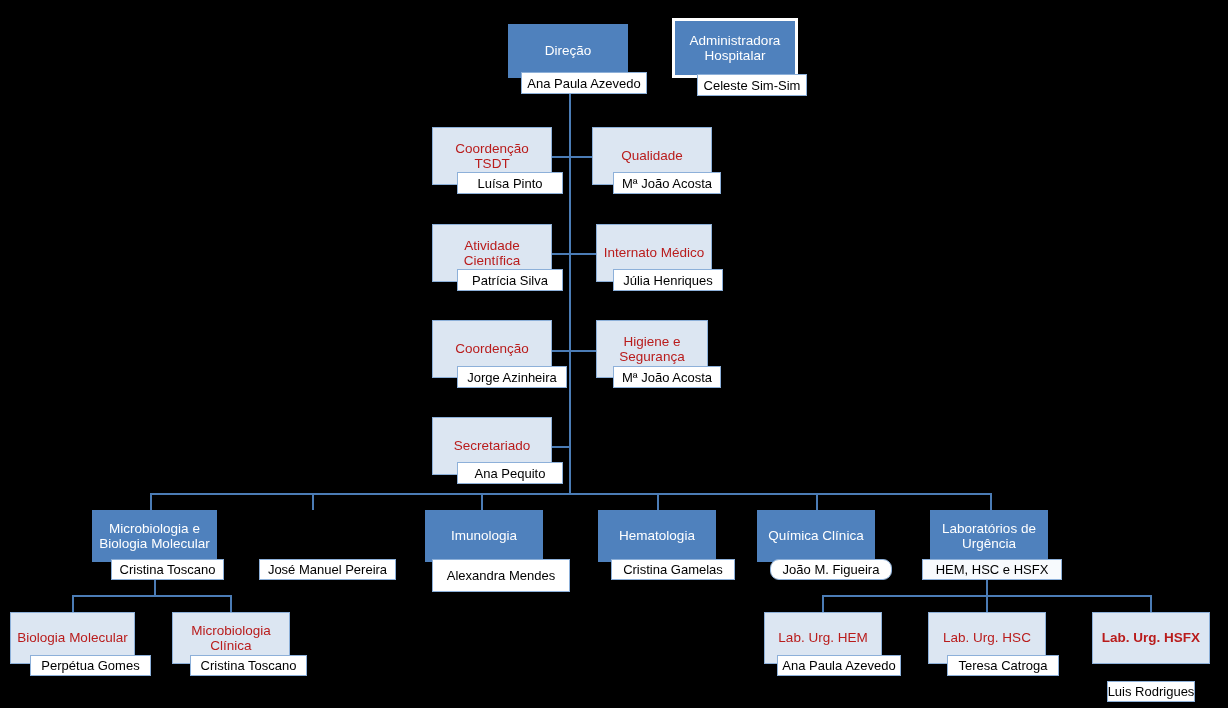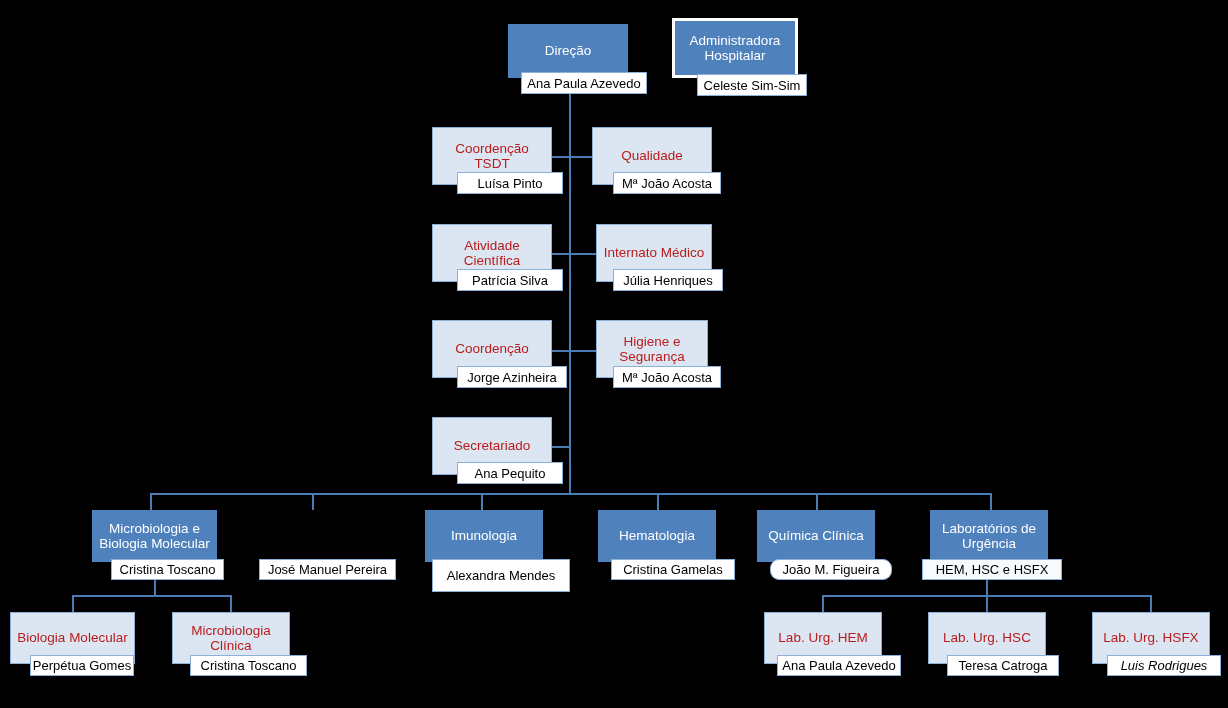--- a/index.html
+++ b/index.html
@@ -207,21 +207,21 @@
   <div class="box solid" style="left:930px; top:510px; width:118px; height:52px;">
     <span class="txt">Laboratórios de Urgência</span>
   </div>
   <div class="name tinted" style="left:922px; top:559px; width:140px; height:21px;">
     <span>HEM,  HSC e HSFX</span>
   </div>
 
   <div class="box pale" style="left:10px; top:612px; width:125px; height:52px;">
     <span class="txt">Biologia Molecular</span>
   </div>
-  <div class="name" style="left:30px; top:655px; width:104px; height:21px;">
+  <div class="name" style="left:30px; top:655px; width:121px; height:21px;">
     <span>Perpétua Gomes</span>
   </div>
 
   <div class="box pale" style="left:172px; top:612px; width:118px; height:52px;">
     <span class="txt">Microbiologia Clínica</span>
   </div>
   <div class="name" style="left:190px; top:655px; width:117px; height:21px;">
     <span>Cristina Toscano</span>
   </div>
 
@@ -232,20 +232,20 @@
     <span>Ana Paula Azevedo</span>
   </div>
 
   <div class="box pale" style="left:928px; top:612px; width:118px; height:52px;">
     <span class="txt">Lab. Urg. HSC</span>
   </div>
   <div class="name" style="left:947px; top:655px; width:112px; height:21px;">
     <span>Teresa Catroga</span>
   </div>
 
-  <div class="box pale" style="left:1092px; top:612px; width:118px; height:52px;">
+  <div class="box pale" style="left:1092px; top:612px; width:118px; height:52px;font-weight:bold;">
     <span class="txt">Lab. Urg. HSFX</span>
   </div>
-  <div class="name" style="left:1107px; top:655px; width:114px; height:21px;font-style:italic;">
+  <div class="name" style="left:1107px; top:681px; width:88px; height:21px;">
     <span>Luis Rodrigues</span>
   </div>
 
 </div>
 
 </body></html>

